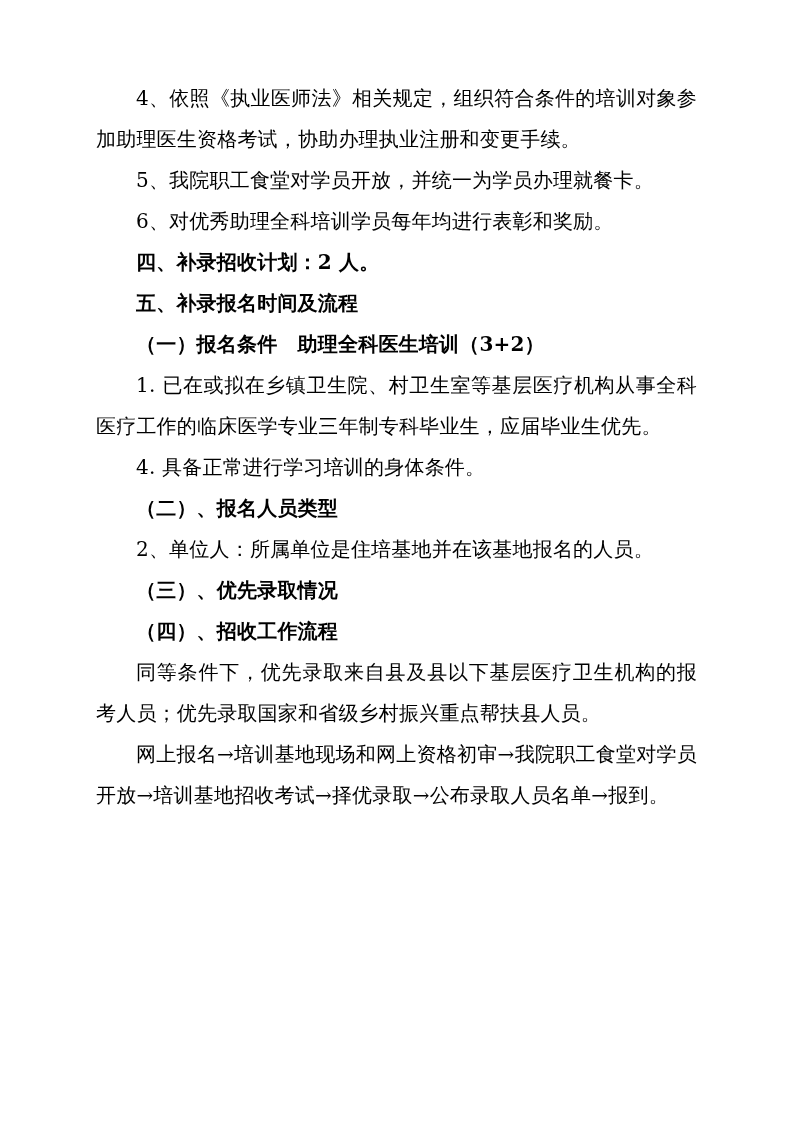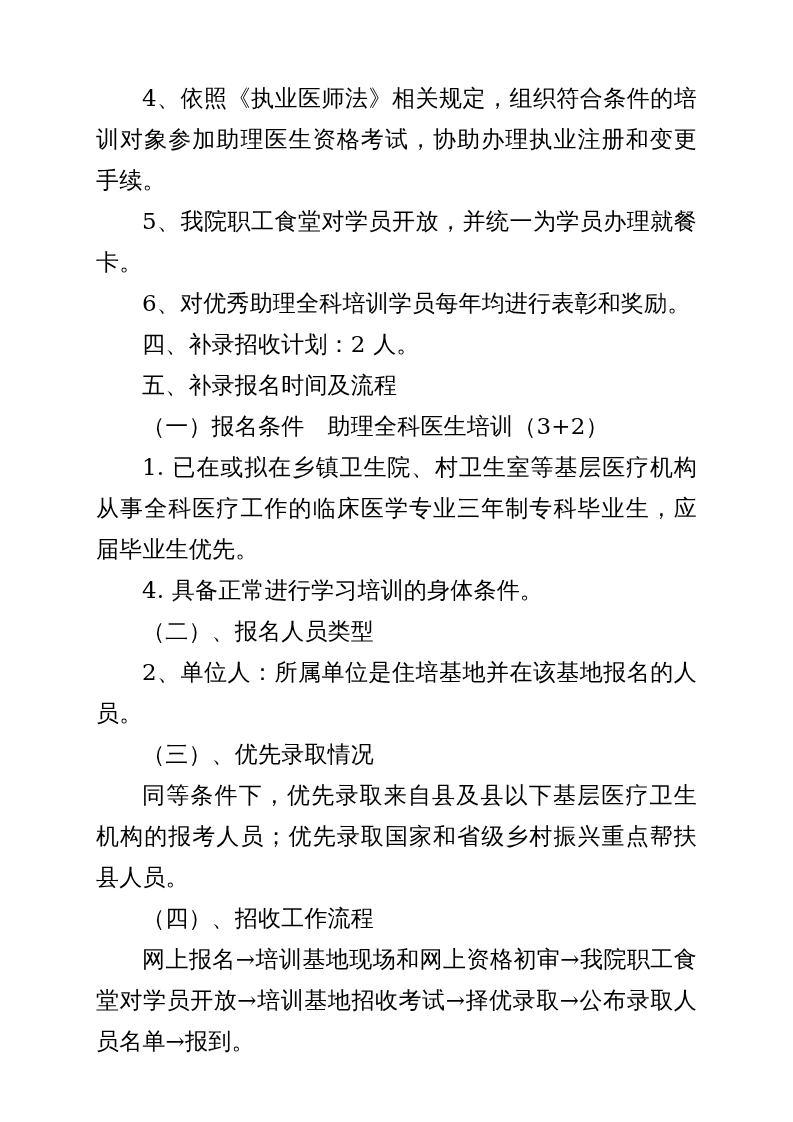--- a/index.html
+++ b/index.html
@@ -14,49 +14,49 @@
     color: #000000;
   }
   .page {
     position: relative;
     width: 793px;
     height: 1122px;
     box-sizing: border-box;
     padding: 78px 96px 60px 96px;
   }
   .doc-body {
-    font-size: 23px;
+    font-size: 20px;
     line-height: 41px;
     letter-spacing: 0.2px;
   }
   .p {
     margin: 0;
     text-align: justify;
     text-justify: inter-ideograph;
   }
   .indent {
     text-indent: 2em;
   }
   .bold {
-    font-weight: normal;
+    font-weight: bold;
   }
 </style>
 </head>
 <body>
 
 <div class="page">
   <div class="doc-body">
     <p class="p indent">4、依照《执业医师法》相关规定，组织符合条件的培训对象参加助理医生资格考试，协助办理执业注册和变更手续。</p>
     <p class="p indent">5、我院职工食堂对学员开放，并统一为学员办理就餐卡。</p>
     <p class="p indent">6、对优秀助理全科培训学员每年均进行表彰和奖励。</p>
     <p class="p indent bold">四、补录招收计划：2 人。</p>
     <p class="p indent bold">五、补录报名时间及流程</p>
     <p class="p indent bold">（一）报名条件　助理全科医生培训（3+2）</p>
     <p class="p indent">1. 已在或拟在乡镇卫生院、村卫生室等基层医疗机构从事全科医疗工作的临床医学专业三年制专科毕业生，应届毕业生优先。</p>
     <p class="p indent">4. 具备正常进行学习培训的身体条件。</p>
     <p class="p indent bold">（二）、报名人员类型</p>
     <p class="p indent">2、单位人：所属单位是住培基地并在该基地报名的人员。</p>
     <p class="p indent bold">（三）、优先录取情况</p>
+    <p class="p indent bold">（四）、招收工作流程</p>
     <p class="p indent">同等条件下，优先录取来自县及县以下基层医疗卫生机构的报考人员；优先录取国家和省级乡村振兴重点帮扶县人员。</p>
-    <p class="p indent bold">（四）、招收工作流程</p>
     <p class="p indent">网上报名→培训基地现场和网上资格初审→我院职工食堂对学员开放→培训基地招收考试→择优录取→公布录取人员名单→报到。</p>
   </div>
 </div>
 
 </body></html>

